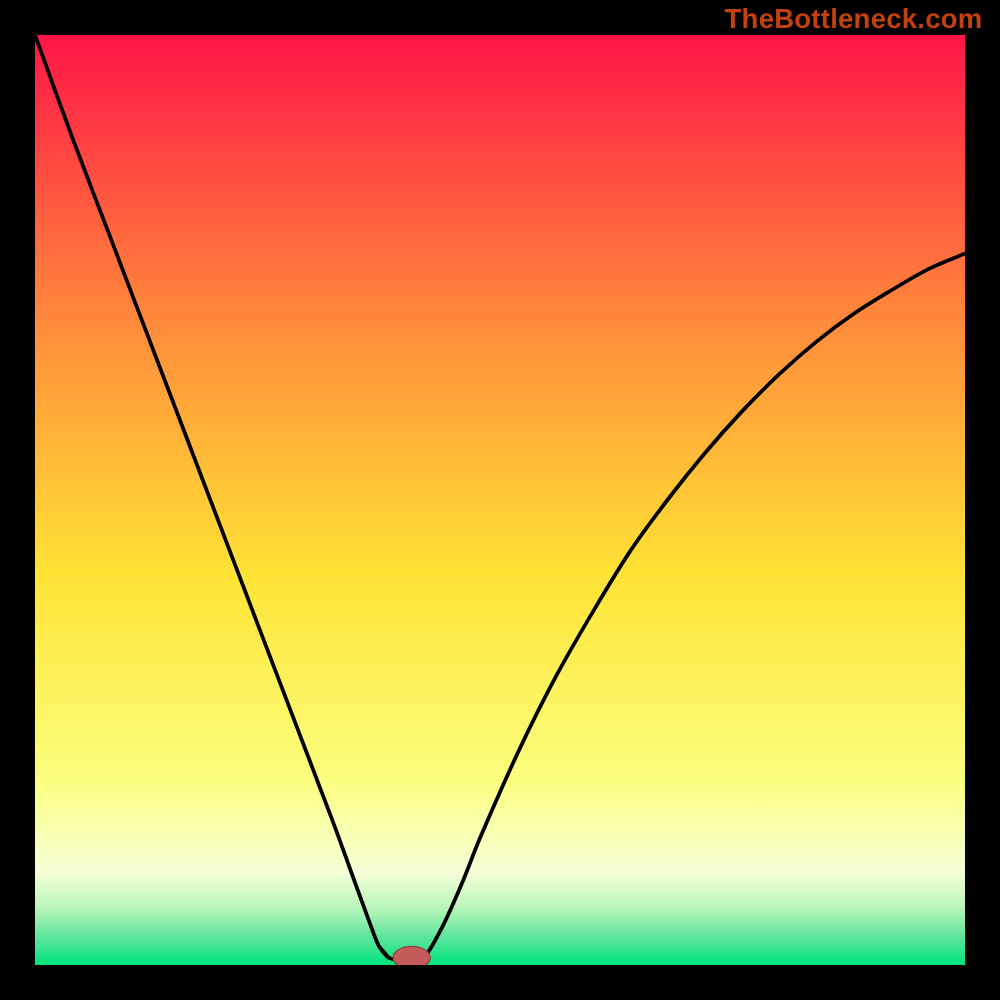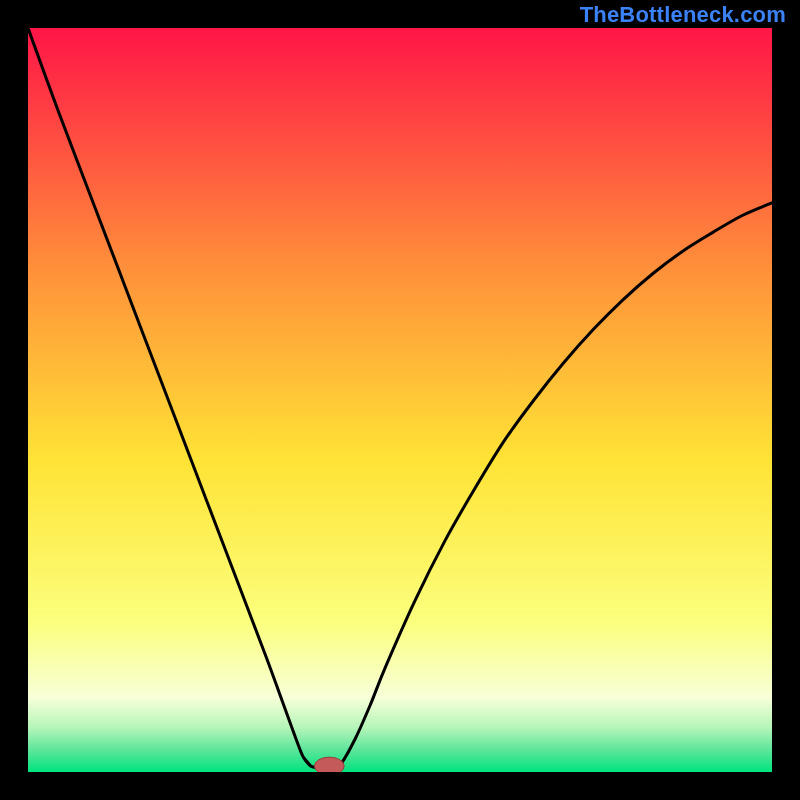--- a/index.html
+++ b/index.html
@@ -14,21 +14,21 @@
   .frame {
     position: relative;
     width: 800px;
     height: 800px;
     background: #000000;
   }
   .watermark {
     position: absolute;
     top: 2px;
     right: 14px;
-    color: #3b82f6;
+    color: #c2410c;
     font-size: 22px;
     font-weight: 600;
     letter-spacing: 0.2px;
     user-select: none;
   }
   .plot {
     position: absolute;
     left: 28px;
     top: 28px;
     width: 744px;

